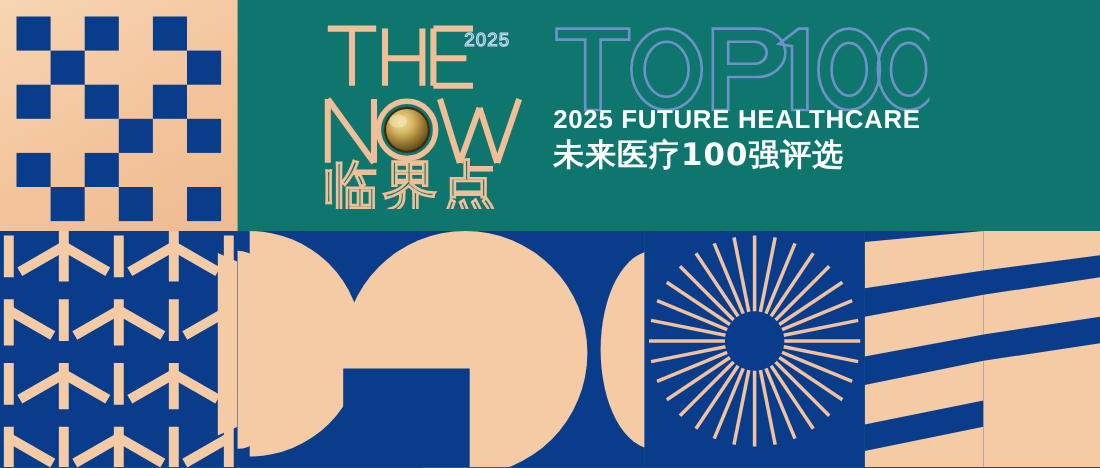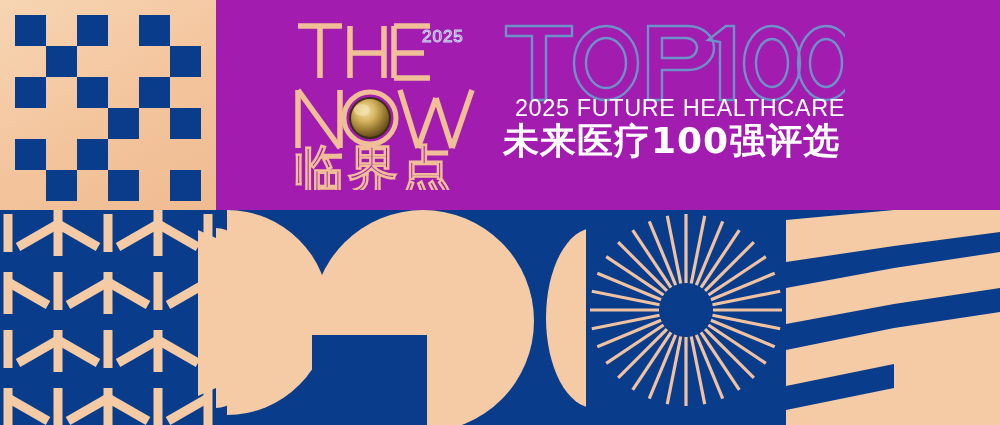--- a/index.html
+++ b/index.html
@@ -1,21 +1,21 @@
 <!DOCTYPE html>
 <html><head>
 <meta charset="utf-8">
 <style>
   html,body{margin:0;padding:0;background:#0A3C8C;}
   body{font-family:"Liberation Sans",sans-serif;}
   #banner{
     position:relative;
     width:1000px;height:425px;
     overflow:hidden;
-    background:#a21caf;
+    background:#0f766e;
   }
 
   
   #checker-panel{
     position:absolute;left:0;top:0;width:216px;height:210px;
     background:linear-gradient(150deg,#F7D5B3 0%,#F3C49C 55%,#EFBB91 100%);
   }
   #checker-grid{
     position:absolute;left:15px;top:15px;width:186px;height:186px;
   }
@@ -84,31 +84,30 @@
   #top100{
     position:absolute;left:500px;top:18px;width:345px;height:180px;
   }
   #top100-outline{position:absolute;left:0;top:0;width:345px;height:90px;}
   #top100-outline svg{display:block;}
   #top100-text{
     position:absolute;left:3px;top:78px;width:342px;color:#FFFFFF;
   }
   .en{
     font-family:"Liberation Sans",sans-serif;
-    font-weight:normal;
+    font-weight:bold;
     font-size:23.5px;
     letter-spacing:0.6px;
     line-height:24px;
     white-space:nowrap;
-    text-align:right;
   }
   .cn{
     font-family:"DejaVu Sans",sans-serif;
     font-weight:bold;
-    font-size:36px;
+    font-size:28px;
     letter-spacing:1px;
     line-height:38px;
     margin-top:2px;
     white-space:nowrap;
   }
 </style>
 </head>
 <body>
 
 <div id="banner">

